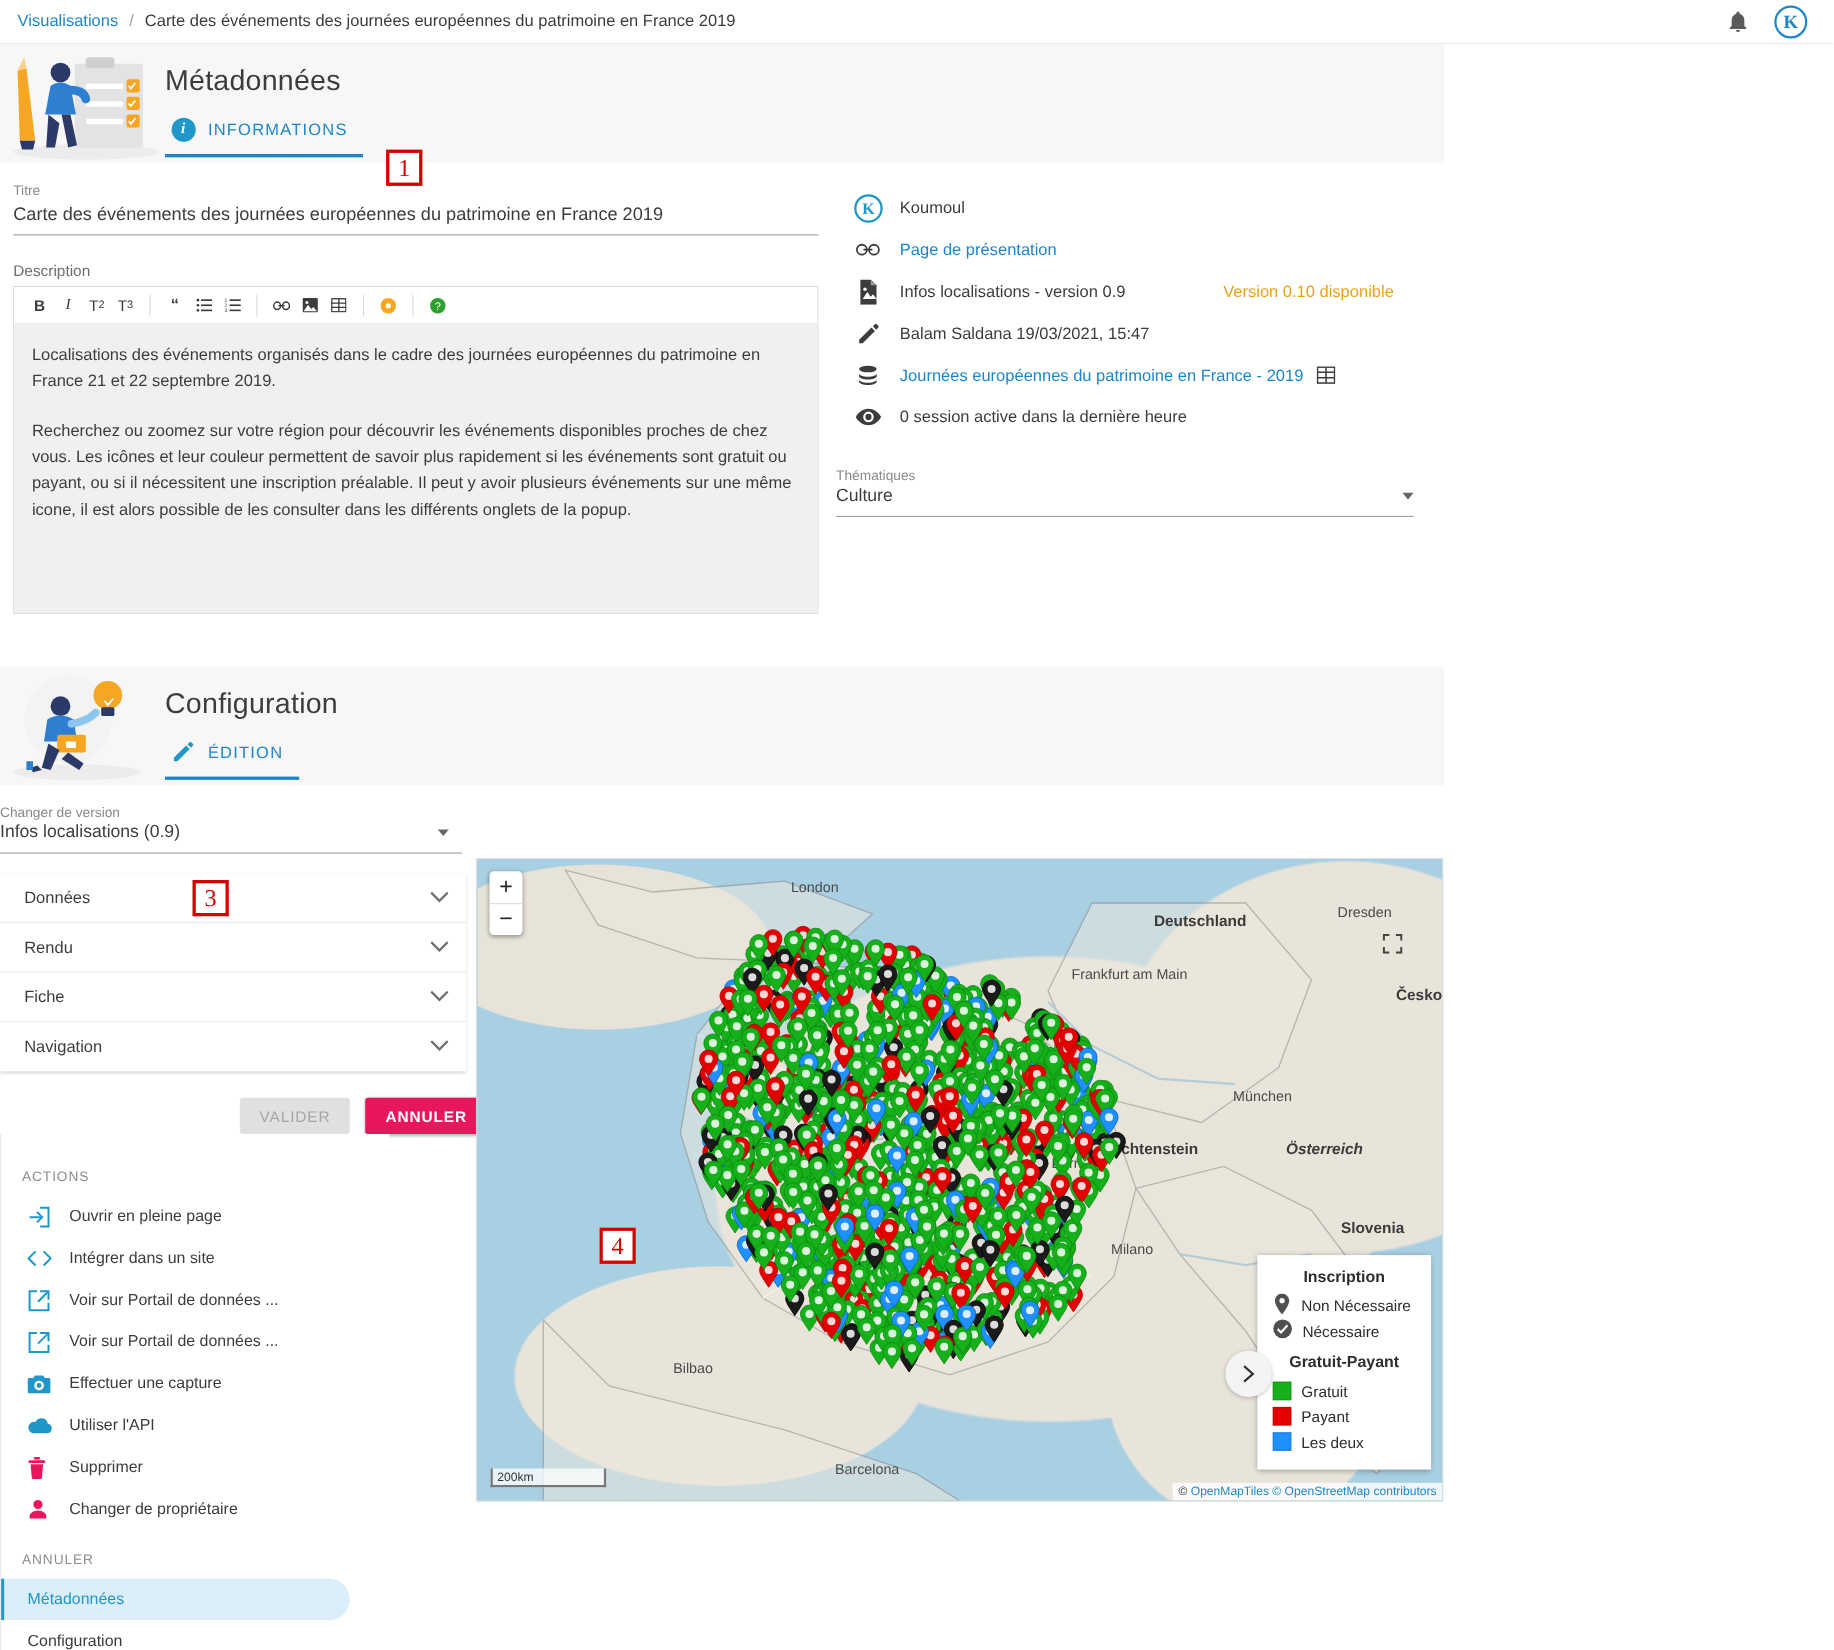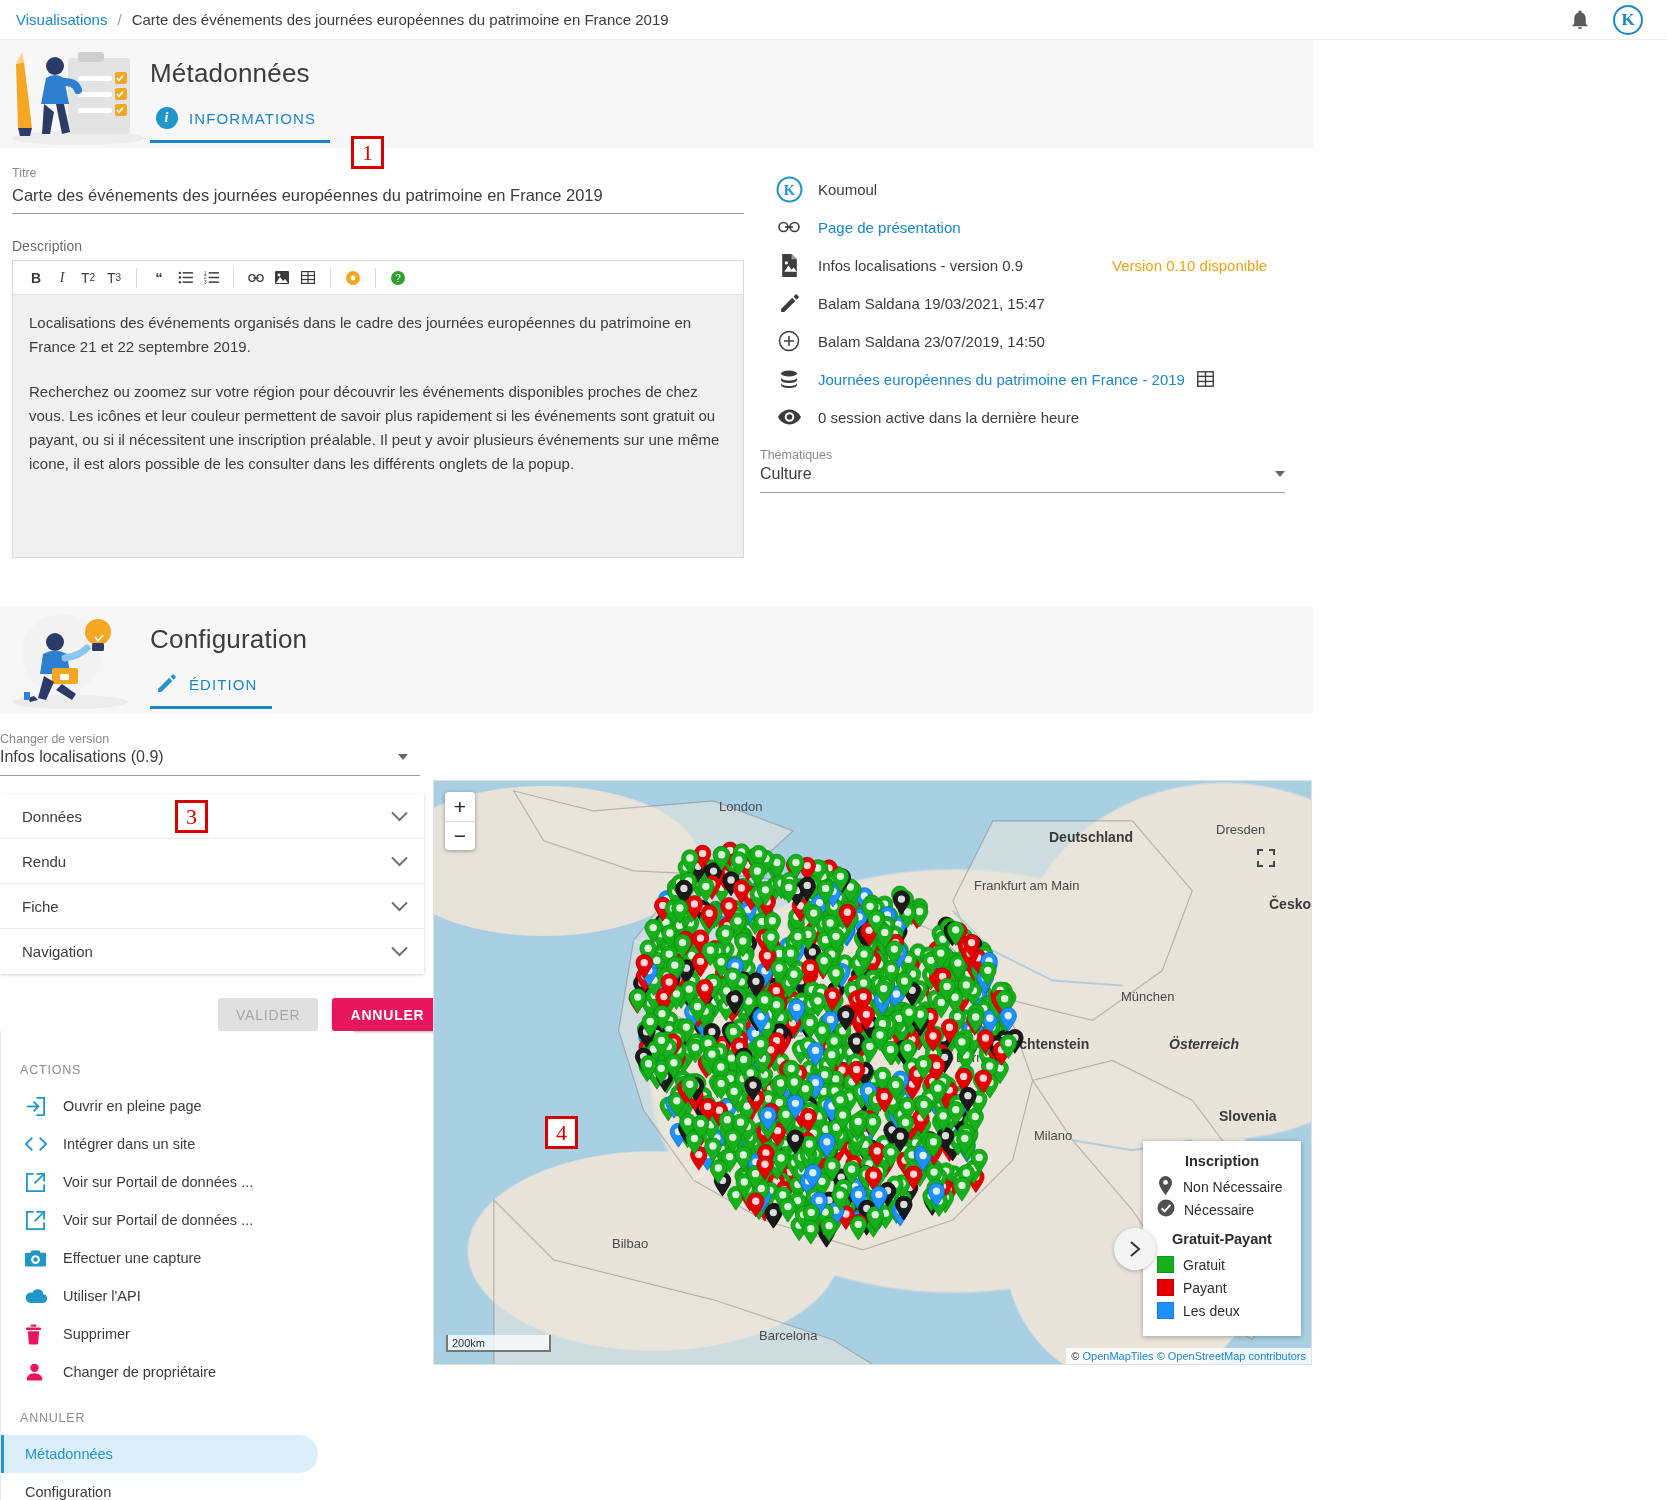--- a/index.html
+++ b/index.html
@@ -117,21 +117,21 @@
   .info-row {
     display:flex; align-items:center; gap:0;
     height:38px; font-size:15px; color:#3c3c3c;
     position:relative;
   }
   .info-ic { width:58px; display:flex; align-items:center; justify-content:center; flex:none; color:#3c3c3c;}
   .info-tx { white-space:nowrap; }
   .link { color:#1d86c8; cursor:pointer; }
   .version-warn { color:#e8a317; position:absolute; left:352px; font-size:15px; white-space:nowrap;}
   .ds-table-ic { margin-left:12px; color:#3c3c3c; display:inline-flex; vertical-align:middle;}
-  .thema { margin-top:12px; padding-right:12px;}
+  .thema { margin-top:27px; padding-right:12px;}
   .thema-label { font-size:12.5px; color:#8a8a8a; }
   .thema-select {
     display:flex; align-items:center; justify-content:space-between;
     border-bottom:1px solid #9e9e9e; padding:3px 0 9px 0;
     font-size:16px; color:#3c3c3c; cursor:pointer;
   }
   .caret-down { width:0;height:0;border-left:5px solid transparent;border-right:5px solid transparent;border-top:6px solid #666;}
 
   
   .sidepanel {
@@ -425,30 +425,20 @@
         <div class="info-row">
           <span class="info-ic">
             <svg width="21" height="21" viewBox="0 0 20 20" fill="#3c3c3c">
                 <path d="M2 15.2 L12.6 4.6 l3 3 L5 18.2 H2z"></path>
                 <path d="M13.8 3.4 l1.6-1.6a1.3 1.3 0 0 1 1.9 0l1.1 1.1a1.3 1.3 0 0 1 0 1.9l-1.6 1.6z"></path>
               </svg>
           </span>
           <span class="info-tx">Balam Saldana 19/03/2021, 15:47</span>
         </div>
 
-        <div class="info-row">
-          <span class="info-ic">
-            <svg width="22" height="22" viewBox="0 0 22 22" fill="none" stroke="#3c3c3c" stroke-width="1.5">
-                <circle cx="11" cy="11" r="9.5"></circle>
-                <line x1="11" y1="6" x2="11" y2="16"></line>
-                <line x1="6" y1="11" x2="16" y2="11"></line>
-              </svg>
-          </span>
-          <span class="info-tx">Balam Saldana 23/07/2019, 14:50</span>
-        </div>
 
         <div class="info-row">
           <span class="info-ic">
             <svg width="22" height="22" viewBox="0 0 22 22" fill="#3c3c3c">
                 <ellipse cx="11" cy="5.5" rx="8" ry="3"></ellipse>
                 <path d="M3 9.5c0 1.7 3.6 3 8 3s8-1.3 8-3v2.5c0 1.7-3.6 3-8 3s-8-1.3-8-3z"></path>
                 <path d="M3 15c0 1.7 3.6 3 8 3s8-1.3 8-3v2c0 1.7-3.6 3-8 3s-8-1.3-8-3z"></path>
               </svg>
           </span>
           <span class="info-tx link">Journées européennes du patrimoine en France - 2019</span>
@@ -703,21 +693,21 @@
     <span class="city" style="left:285px;top:18px;">London</span>
     <span class="city big" style="left:615px;top:48px;">Deutschland</span>
     <span class="city" style="left:782px;top:41px;">Dresden</span>
     <span class="city" style="left:540px;top:97px;">Frankfurt am Main</span>
     <span class="city big" style="left:835px;top:115px;">Česko</span>
     <span class="city" style="left:687px;top:208px;">München</span>
     <span class="city big" style="left:565px;top:255px;">Liechtenstein</span>
     <span class="city" style="left:522px;top:269px;">Bern</span>
     <span class="city big" style="left:735px;top:255px;font-style:italic;">Österreich</span>
     <span class="city big" style="left:785px;top:327px;">Slovenia</span>
-    <span class="city" style="left:600px;top:347px;">Milano</span>
+    <span class="city" style="left:576px;top:347px;">Milano</span>
     <span class="city" style="left:713px;top:359px;">Venezia</span>
     <span class="city" style="left:178px;top:455px;">Bilbao</span>
     <span class="city" style="left:325px;top:547px;">Barcelona</span>
   </div>
 
   <svg class="markers" viewBox="0 0 879 585">
     <defs>
       <g id="pin-g">
           <path d="M0,0 C-6,-9 -9,-13 -9,-17 A9,9 0 1 1 9,-17 C9,-13 6,-9 0,0 Z" fill="#15b01a" stroke="#0d8a11" stroke-width="0.8"></path>
           <circle cx="0" cy="-17" r="4" fill="#ffffff" opacity=".85"></circle>

